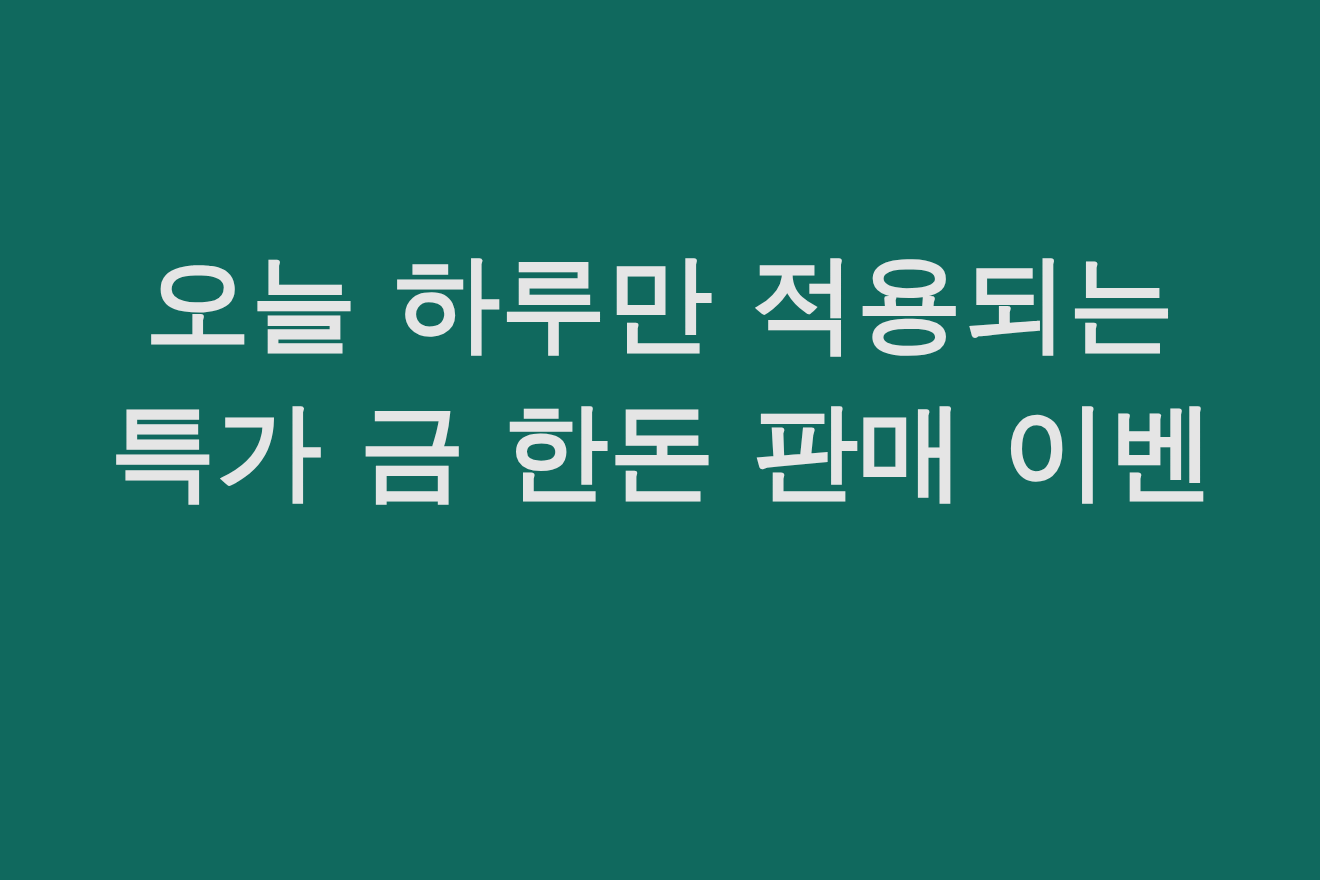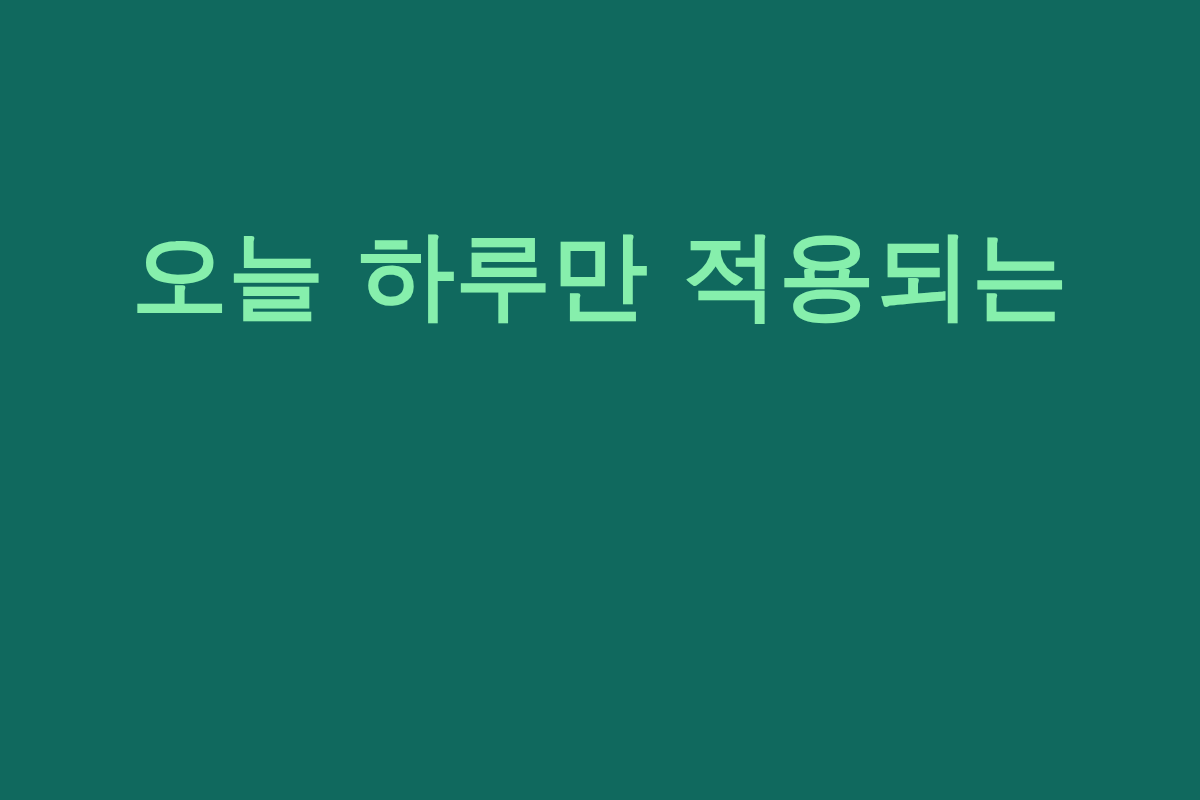--- a/index.html
+++ b/index.html
@@ -47,17 +47,18 @@
   #headline .hl-line {
     display: block;
     white-space: nowrap;
   }
 </style>
 </head>
 <body>
 
 <div id="banner" style="background: rgb(16, 105, 94);">
 
-  <h1 id="headline" style="color: #86efac;">
+  <h1 id="headline" style="color: #e5e5e5;">
     <span class="hl-line">오늘 하루만 적용되는</span>
+    <span class="hl-line">특가 금 한돈 판매 이벤</span>
   </h1>
 
 </div>
 
 </body></html>

